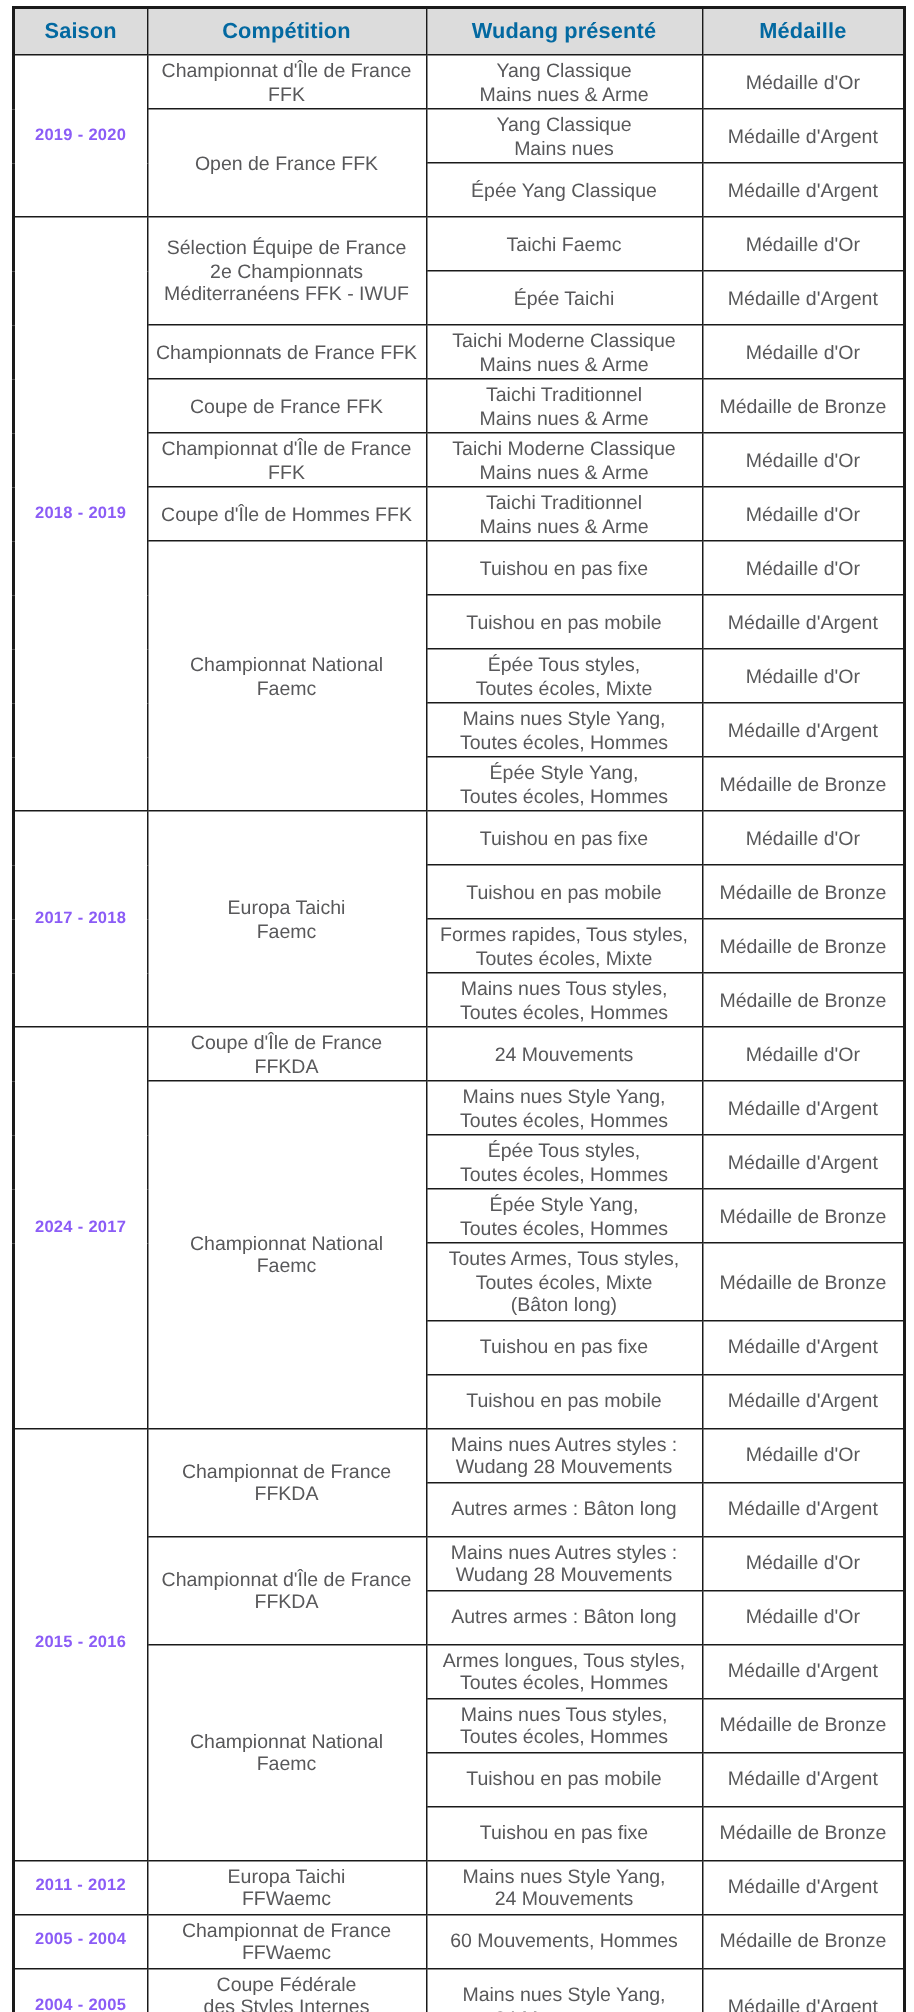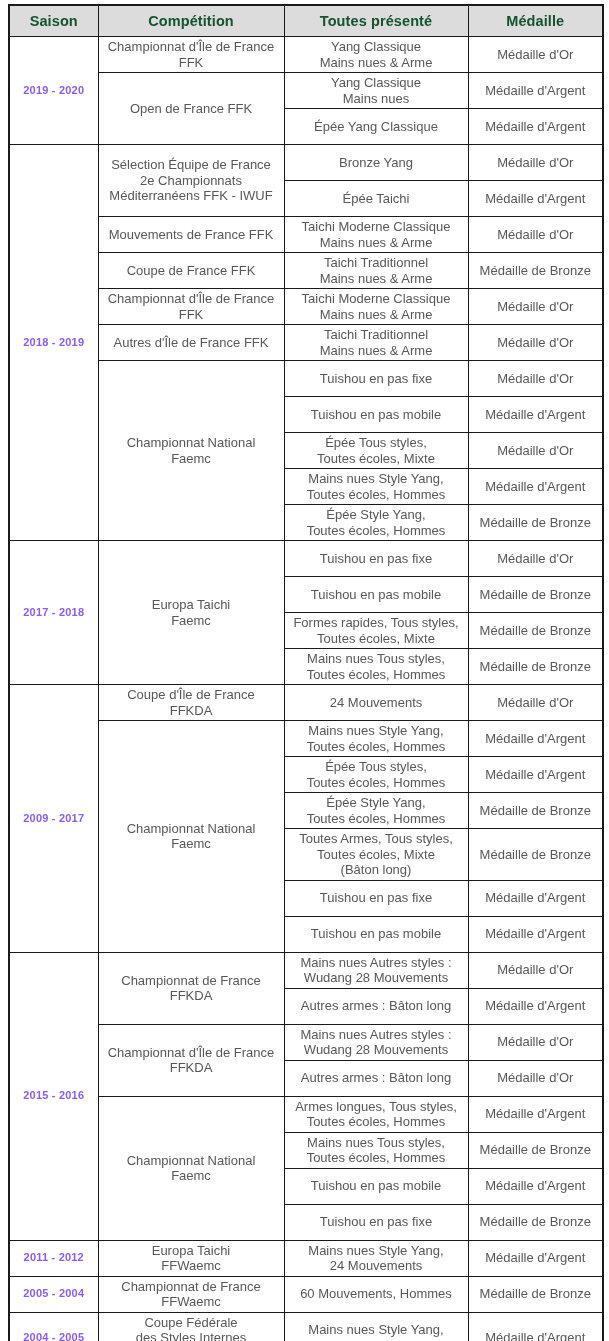--- a/index.html
+++ b/index.html
@@ -25,21 +25,21 @@
 
   th, td {
     border: 1.5px solid #1a1a1a;
     text-align: center;
     vertical-align: middle;
     padding: 2px 5px;
     overflow: hidden;
   }
   th {
     background: #dcdcdc;
-    color: #14532d;
+    color: #0369a1;
     font-size: 14.5px;
     font-weight: 700;
     height: 26px;
     letter-spacing: 0.1px;
   }
   td {
     color: #58585a;
     font-size: 13px;
     line-height: 15.5px;
     height: 31px;
@@ -61,21 +61,21 @@
     <colgroup>
       <col class="c-saison">
       <col class="c-competition">
       <col class="c-style">
       <col class="c-resultat">
     </colgroup>
     <thead>
       <tr>
         <th>Saison</th>
         <th>Compétition</th>
-        <th>Toutes présenté</th>
+        <th>Wudang présenté</th>
         <th>Médaille</th>
       </tr>
     </thead>
     <tbody id="results-body">
         <tr>
           <td class="saison-cell" rowspan="3">2019 - 2020</td>
           <td class="competition-cell" rowspan="1">Championnat d'Île de France
 FFK</td>
           <td class="style-cell">Yang Classique
 Mains nues &amp; Arme</td>
@@ -89,48 +89,48 @@
         </tr>
         <tr>
           <td class="style-cell">Épée Yang Classique</td>
           <td class="result-cell">Médaille d'Argent</td>
         </tr>
         <tr>
           <td class="saison-cell" rowspan="11">2018 - 2019</td>
           <td class="competition-cell" rowspan="2">Sélection Équipe de France
 2e Championnats
 Méditerranéens FFK - IWUF</td>
-          <td class="style-cell">Bronze Yang</td>
+          <td class="style-cell">Taichi Faemc</td>
           <td class="result-cell">Médaille d'Or</td>
         </tr>
         <tr>
           <td class="style-cell">Épée Taichi</td>
           <td class="result-cell">Médaille d'Argent</td>
         </tr>
         <tr>
-          <td class="competition-cell" rowspan="1">Mouvements de France FFK</td>
+          <td class="competition-cell" rowspan="1">Championnats de France FFK</td>
           <td class="style-cell">Taichi Moderne Classique
 Mains nues &amp; Arme</td>
           <td class="result-cell">Médaille d'Or</td>
         </tr>
         <tr>
           <td class="competition-cell" rowspan="1">Coupe de France FFK</td>
           <td class="style-cell">Taichi Traditionnel
 Mains nues &amp; Arme</td>
           <td class="result-cell">Médaille de Bronze</td>
         </tr>
         <tr>
           <td class="competition-cell" rowspan="1">Championnat d'Île de France
 FFK</td>
           <td class="style-cell">Taichi Moderne Classique
 Mains nues &amp; Arme</td>
           <td class="result-cell">Médaille d'Or</td>
         </tr>
         <tr>
-          <td class="competition-cell" rowspan="1">Autres d'Île de France FFK</td>
+          <td class="competition-cell" rowspan="1">Coupe d'Île de Hommes FFK</td>
           <td class="style-cell">Taichi Traditionnel
 Mains nues &amp; Arme</td>
           <td class="result-cell">Médaille d'Or</td>
         </tr>
         <tr>
           <td class="competition-cell" rowspan="5">Championnat National
 Faemc</td>
           <td class="style-cell">Tuishou en pas fixe</td>
           <td class="result-cell">Médaille d'Or</td>
         </tr>
@@ -168,21 +168,21 @@
           <td class="style-cell">Formes rapides, Tous styles,
 Toutes écoles, Mixte</td>
           <td class="result-cell">Médaille de Bronze</td>
         </tr>
         <tr>
           <td class="style-cell">Mains nues Tous styles,
 Toutes écoles, Hommes</td>
           <td class="result-cell">Médaille de Bronze</td>
         </tr>
         <tr>
-          <td class="saison-cell" rowspan="7">2009 - 2017</td>
+          <td class="saison-cell" rowspan="7">2024 - 2017</td>
           <td class="competition-cell" rowspan="1">Coupe d'Île de France
 FFKDA</td>
           <td class="style-cell">24 Mouvements</td>
           <td class="result-cell">Médaille d'Or</td>
         </tr>
         <tr>
           <td class="competition-cell" rowspan="6">Championnat National
 Faemc</td>
           <td class="style-cell">Mains nues Style Yang,
 Toutes écoles, Hommes</td>

